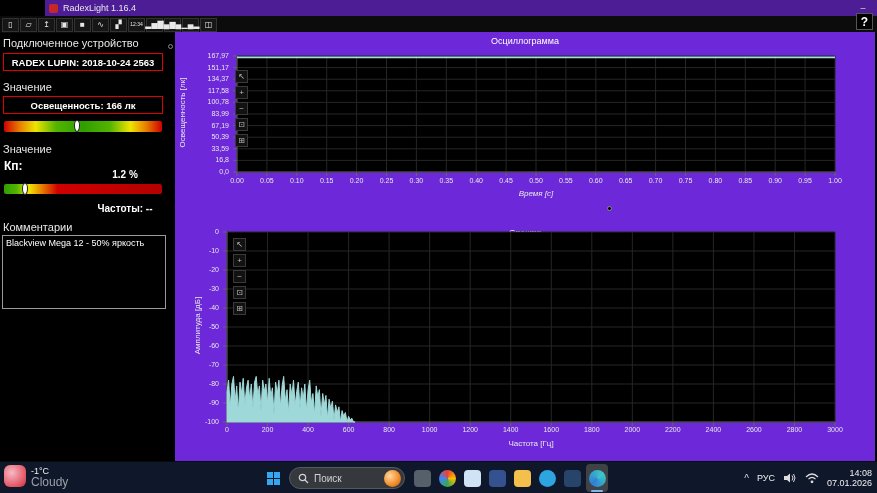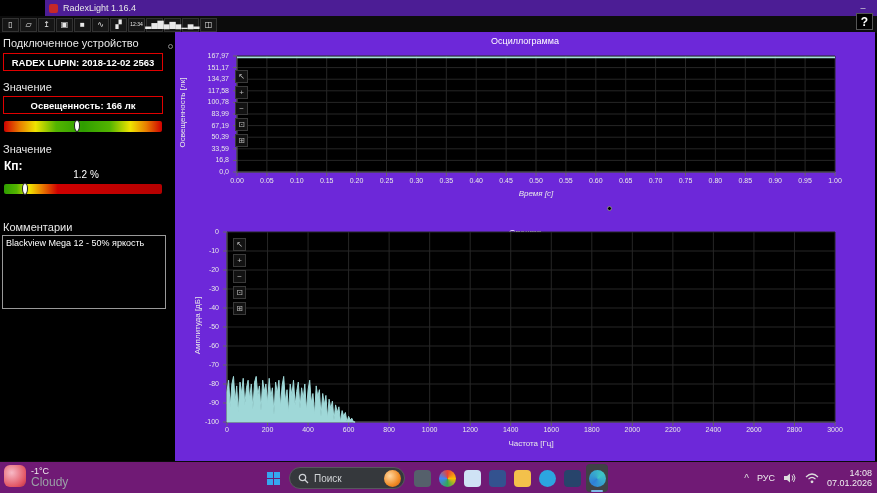--- a/index.html
+++ b/index.html
@@ -27,21 +27,21 @@
   .p-head{position:absolute;left:3px;font-size:11px;color:#e8e8e8;}
   .red-box{position:absolute;left:3px;width:160px;height:18px;border:1px solid #e00000;
     display:flex;align-items:center;justify-content:center;font-size:9.5px;font-weight:bold;color:#fff;}
   .grad-bar{position:absolute;left:4px;width:158px;border-radius:2px;}
   #bar-value{top:88px;height:11px;
     background:linear-gradient(90deg,#cf0000 0%,#e87e00 10%,#efe400 20%,#53b400 33%,#2f9e00 50%,#53b400 67%,#efe400 80%,#e87e00 90%,#cf0000 100%);}
   #bar-kp{top:151px;height:10px;
     background:linear-gradient(90deg,#2f9e00 0%,#53b400 8%,#efe400 16%,#e87e00 24%,#cf0000 34%,#b40000 100%);}
   .marker{position:absolute;top:-1px;width:6px;height:12px;background:#fff;border:1px solid #222;
     border-radius:50% 50% 50% 50%/45% 45% 55% 55%;}
-  .bold-line{position:absolute;width:100%;text-align:center;font-size:10px;font-weight:normal;color:#fff;}
+  .bold-line{position:absolute;width:100%;text-align:center;font-size:10px;font-weight:bold;color:#fff;margin-left:39px;}
   #kp-label{position:absolute;left:4px;top:126px;font-size:12px;font-weight:bold;color:#fff;}
   #comment-box{position:absolute;left:2px;top:202px;width:164px;height:74px;border:1px solid #999;
     font-size:9px;color:#fff;padding:2px 3px;background:#000;}
   .splitter-dot{position:absolute;width:5px;height:5px;border:1px solid #888;border-radius:50%;background:#000;z-index:4;}
 
   
   .chart{position:absolute;background:#6d28d9;}
   #chart1{left:175px;top:32px;width:700px;height:180px;}
   #chart2{left:175px;top:212px;width:700px;height:250px;}
   .chart-title{position:absolute;left:0;right:0;text-align:center;font-size:9px;color:#fff;}
@@ -65,21 +65,21 @@
     transform:rotate(-90deg);white-space:nowrap;}
   #chart1 .ylabel{left:-53px;top:76px;}
   #chart2 .ylabel{left:-38px;top:109px;}
   .chart-tools{position:absolute;display:flex;flex-direction:column;gap:3px;z-index:3;}
   #chart1 .chart-tools{left:60px;top:38px;}
   #chart2 .chart-tools{left:58px;top:26px;}
   .ct-btn{width:13px;height:13px;background:#121212;border:1px solid #3a3a3a;color:#bbb;
     font-size:8px;display:flex;align-items:center;justify-content:center;line-height:1;}
 
   
-  #taskbar{position:absolute;left:0;top:461px;width:877px;height:32px;background:#701a75;
+  #taskbar{position:absolute;left:0;top:461px;width:877px;height:32px;background:#0f172a;
     border-top:1px solid #0a0a0a;}
   #weather{position:absolute;left:4px;top:3px;display:flex;align-items:center;gap:5px;}
   #weather-icon{width:22px;height:22px;border-radius:6px;
     background:radial-gradient(circle at 35% 35%,#f7b9c6,#e25563 70%,#b23045);}
   #weather .t1{font-size:9px;color:#f0f0f0;line-height:11px;}
   #weather .t2{font-size:12px;color:#9aa0a6;line-height:10px;}
   #tb-center{position:absolute;left:263px;top:0;height:32px;display:flex;align-items:center;gap:6px;}
   #start-btn{width:20px;height:20px;display:flex;align-items:center;justify-content:center;}
   #start-grid{display:grid;grid-template-columns:6px 6px;grid-template-rows:6px 6px;gap:1px;}
   #start-grid i{background:#35a7f0;}
@@ -122,34 +122,35 @@
     <div class="tb-btn" style="font-size: 5px;">12:34</div>
     <div class="tb-btn">▂▅▇</div>
     <div class="tb-btn">▄▆▄</div>
     <div class="tb-btn">▁▄▂</div>
     <div class="tb-btn">◫</div>
   </div>
 <div id="help-btn">?</div>
 
 <div id="panel">
   <div class="p-head" style="top:4px">Подключенное устройство</div>
-  <div class="red-box" style="top:20px">RADEX LUPIN: 2018-12-02 2563</div>
+  <div class="red-box" style="top:20px">RADEX LUPIN: 2018-10-24 2563</div>
 
   <div class="p-head" style="top:48px">Значение</div>
   <div class="red-box" style="top:63px">Освещенность: 166 лк</div>
   <div class="grad-bar" id="bar-value">
     <span class="marker" id="value-marker" style="left: calc(46% - 3px);"></span>
   </div>
 
   <div class="p-head" style="top:110px">Значение</div>
   <div id="kp-label">Кп:</div>
   <div class="bold-line" style="top:136px">1.2 %</div>
   <div class="grad-bar" id="bar-kp">
     <span class="marker" id="kp-marker" style="left: calc(13% - 3px);"></span>
   </div>
+  <div class="bold-line" style="top:170px">Частоты: --</div>
 
   <div class="p-head" style="top:188px">Комментарии</div>
   <div id="comment-box">Blackview Mega 12 - 50% яркость</div>
 </div>
 
 <div class="splitter-dot" style="left:168px;top:44px"></div>
 <div class="splitter-dot" style="left:607px;top:206px"></div>
 
 <div class="chart" id="chart1">
   <div class="chart-title">Осциллограмма</div>

